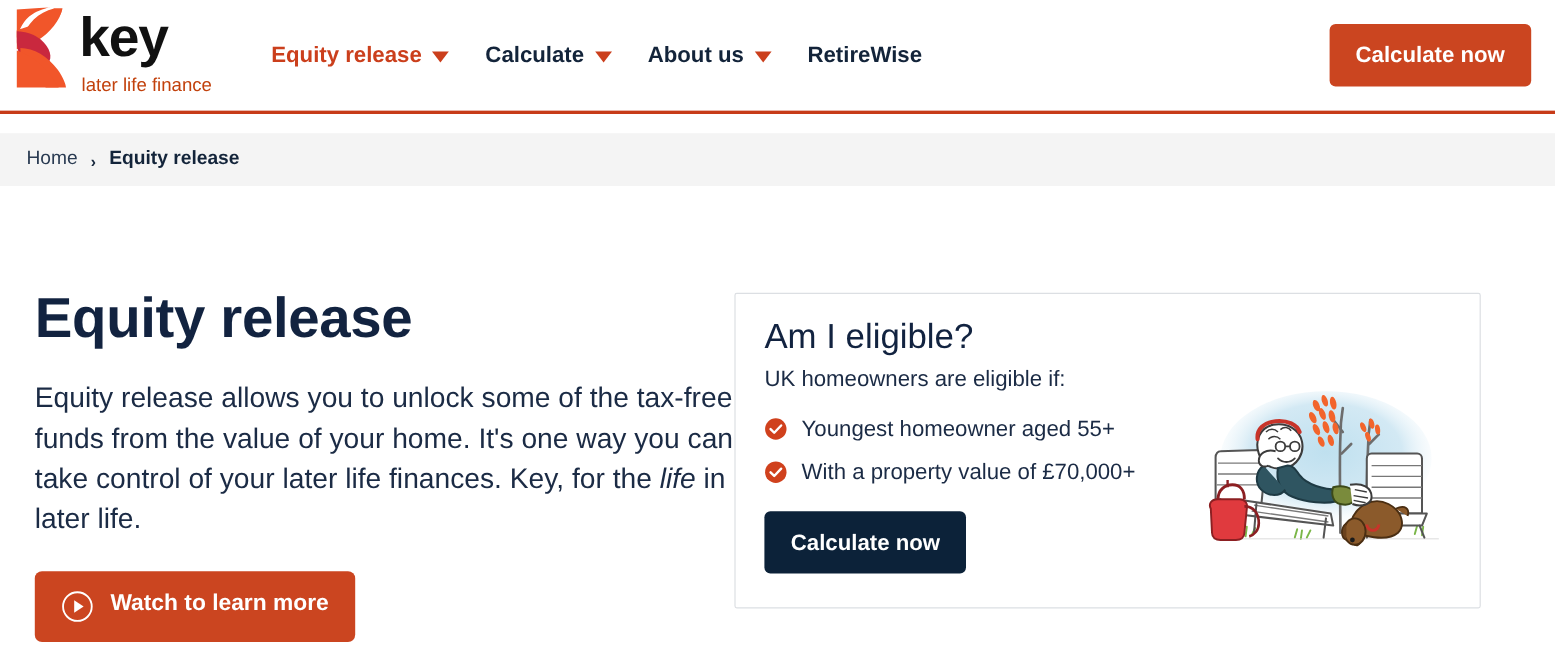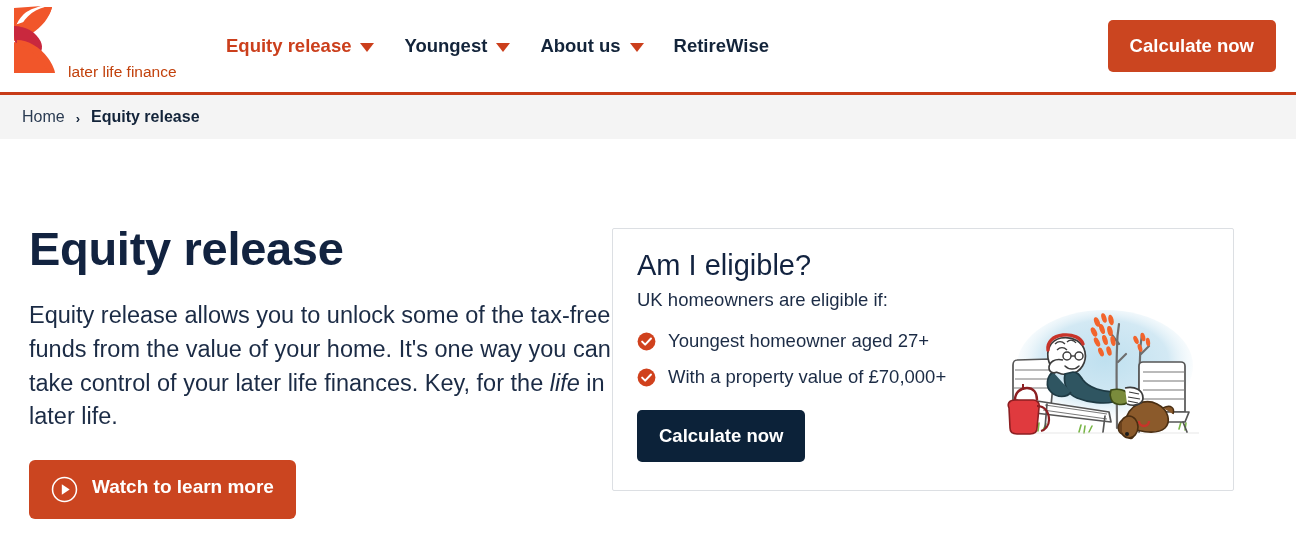--- a/index.html
+++ b/index.html
@@ -104,20 +104,21 @@
 
   
   .breadcrumb {
     height: 44px;
     background: #f4f4f4;
     display: flex;
     align-items: center;
     padding-left: 22px;
     gap: 11px;
     font-size: 16px;
+    margin-top: 16px;
   }
   .crumb-link { color: #2a3b52; cursor: pointer; }
   .crumb-sep {
     color: #13243a;
     font-weight: 700;
     font-size: 13px;
     transform: translateY(1px);
   }
   .crumb-current { color: #13243a; font-weight: 700; }
 
@@ -235,30 +236,31 @@
 
   <a class="logo-wrap">
     <svg class="logo-mark" viewBox="0 0 62 68">
       <path d="M30 0 C30 0 18 2 11 9 C4 16 2 26 2 26 L2 2 Z" fill="#f1562a"></path>
       <path d="M33 1 C20 4 10 14 6 27 L6 28 C14 26 23 22 30 16 C36 11 39 6 40 1 Z" fill="#f1562a"></path>
       <path d="M40 1 C38 11 30 21 19 28 C12 32 6 34 2 35 L2 19 C14 16 26 10 33 1 Z" fill="#f1562a"></path>
       <path d="M2 20 C2 20 14 20 22 27 C30 34 32 42 28 47 C24 52 14 51 8 45 C3 40 2 32 2 28 Z" fill="#c9283e"></path>
       <path d="M5 34 C16 34 28 41 36 52 C41 59 43 65 43 67 L26 67 C24 58 17 46 5 41 Z" fill="#f1562a"></path>
       <path d="M2 36 C2 36 16 40 26 52 C33 60 36 66 37 67 L2 67 Z" fill="#f1562a"></path>
     </svg>
+    <span class="logo-word">key</span>
     <span class="logo-tag">later life finance</span>
   </a>
 
   <nav class="nav">
     <div class="nav-item active">
       <span>Equity release</span>
       <span class="caret"></span>
     </div>
     <div class="nav-item">
-      <span>Youngest</span>
+      <span>Calculate</span>
       <span class="caret"></span>
     </div>
     <div class="nav-item">
       <span>About us</span>
       <span class="caret"></span>
     </div>
     <div class="nav-item">
       <span>RetireWise</span>
     </div>
   </nav>
@@ -292,21 +294,21 @@
     <div class="card-inner">
       <h2 class="card-title">Am I eligible?</h2>
       <p class="card-sub">UK homeowners are eligible if:</p>
 
       <ul class="elig-list">
         <li class="elig-item">
           <svg class="check-icon" viewBox="0 0 20 20">
             <circle cx="10" cy="10" r="9.4" fill="#d0411d"></circle>
             <path d="M5.4 10.1 L8.6 13.3 L14.7 6.9" fill="none" stroke="#ffffff" stroke-width="2.1" stroke-linecap="round" stroke-linejoin="round"></path>
           </svg>
-          <span>Youngest homeowner aged 27+</span>
+          <span>Youngest homeowner aged 55+</span>
         </li>
         <li class="elig-item">
           <svg class="check-icon" viewBox="0 0 20 20">
             <circle cx="10" cy="10" r="9.4" fill="#d0411d"></circle>
             <path d="M5.4 10.1 L8.6 13.3 L14.7 6.9" fill="none" stroke="#ffffff" stroke-width="2.1" stroke-linecap="round" stroke-linejoin="round"></path>
           </svg>
           <span>With a property value of £70,000+</span>
         </li>
       </ul>
 

